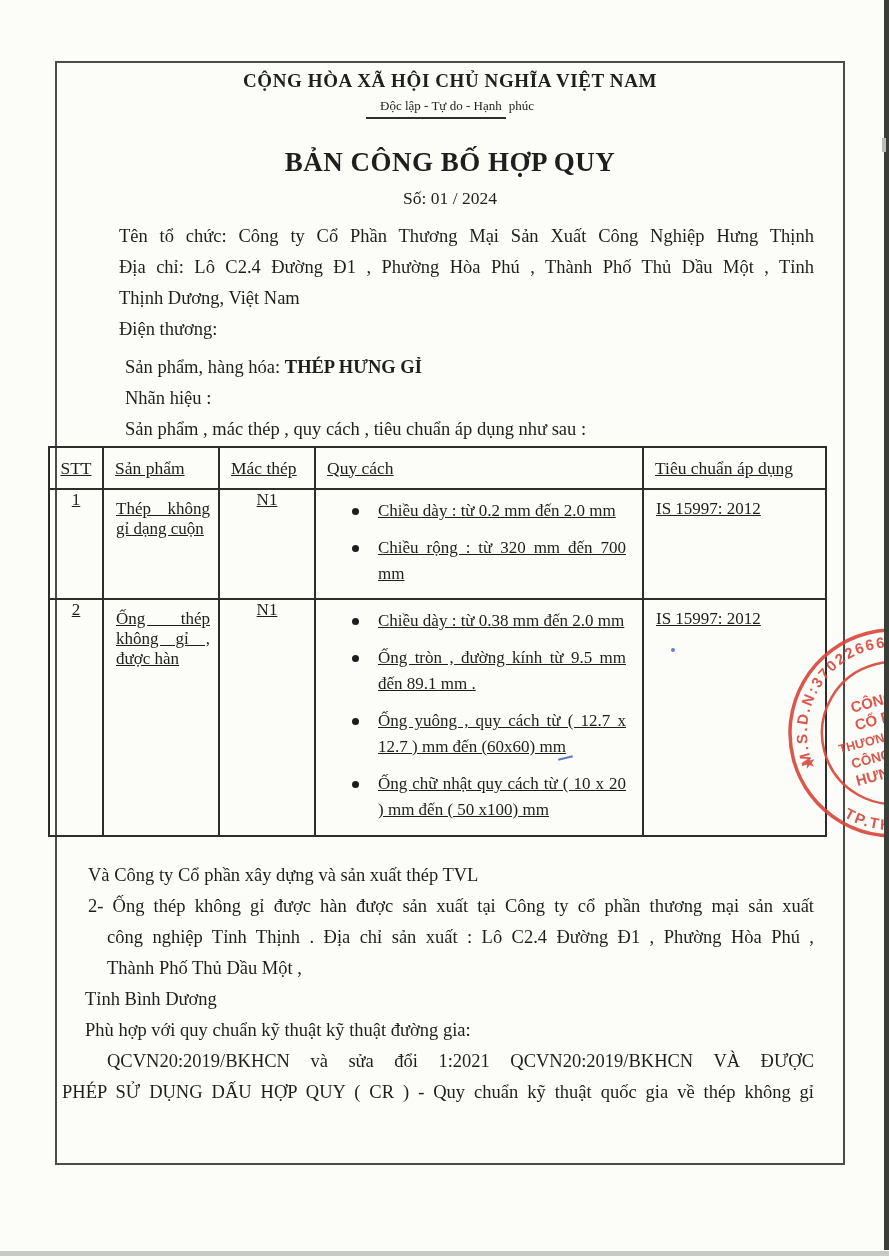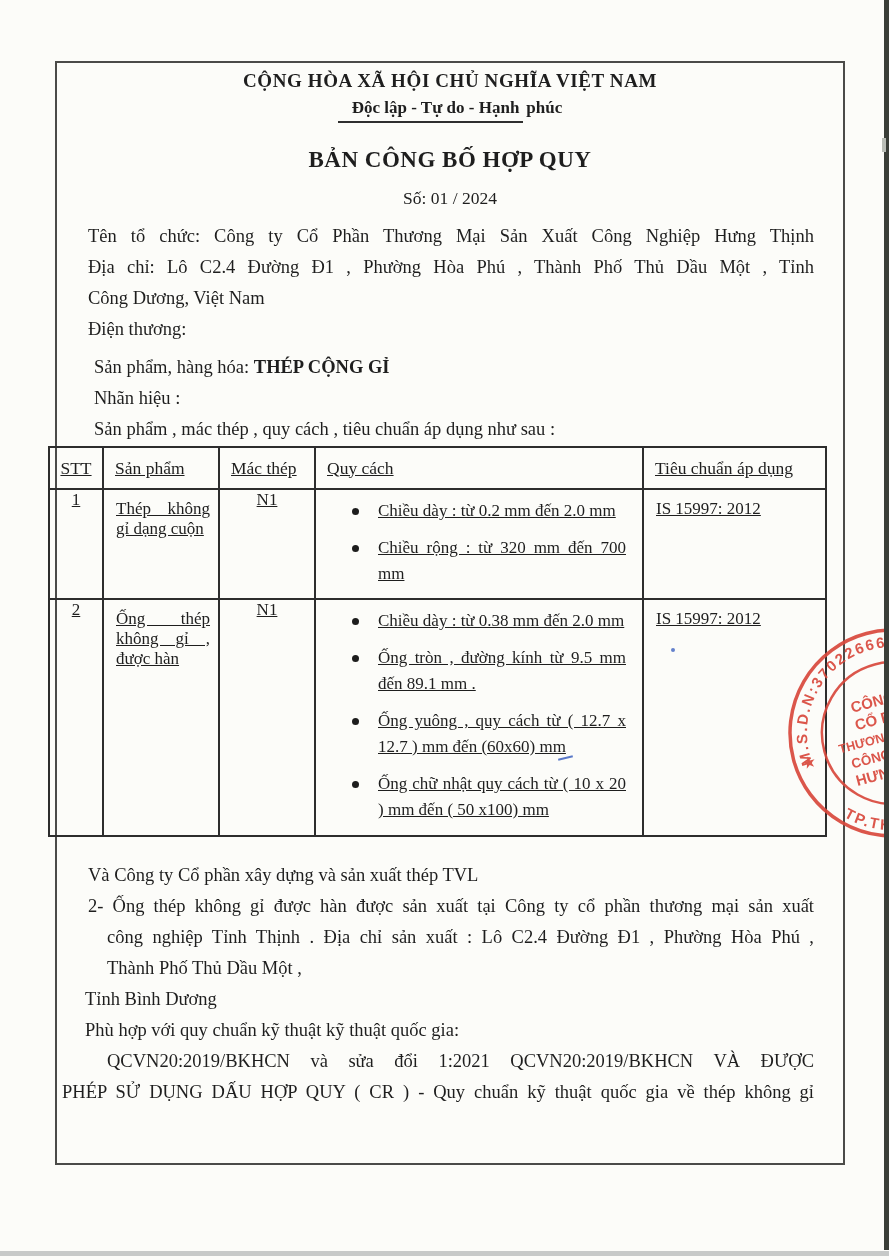--- a/index.html
+++ b/index.html
@@ -16,28 +16,28 @@
   
   .edge-right{position:absolute;left:884px;top:0;width:5px;height:1250px;background:#3a3e38;z-index:40;}
   .edge-right-notch{position:absolute;left:882px;top:138px;width:4px;height:14px;background:#b9bdb6;z-index:41;}
   .edge-bottom{position:absolute;left:0;top:1251px;width:889px;height:5px;background:#c7c9c8;z-index:40;}
 
   
   .frame{position:absolute;left:55px;top:61px;width:786px;height:1100px;border:2px solid #4b4b49;background:transparent;z-index:1;}
 
   .centered{position:absolute;left:55px;width:790px;text-align:center;}
   .national-title{top:70px;font-weight:bold;font-size:19px;letter-spacing:.6px;}
-  .motto{top:98px;font-weight:bold;font-size:17px;}
+  .motto{top:98px;font-weight:normal;font-size:13px;}
   .motto .u{display:inline-block;border-bottom:2px solid #2f2f2f;padding:0 4px 3px 14px;}
   .motto .tail{display:inline-block;padding-left:3px;}
-  .doc-title{top:147px;font-weight:bold;font-size:23px;letter-spacing:.5px;}
+  .doc-title{top:147px;font-weight:bold;font-size:27px;letter-spacing:.5px;}
   .doc-number{top:188px;font-size:17.5px;}
 
   .info{position:absolute;left:88px;top:221px;width:726px;font-size:18.5px;line-height:31px;}
-  .info .line{white-space:nowrap;}
+  .info .line{white-space:nowrap;margin-left:31px;}
   .info .just{white-space:normal;text-align:justify;text-align-last:justify;}
   .info .gap{margin-top:7px;}
   .info .ind{padding-left:6px;}
   .bold{font-weight:bold;}
 
   
   .tbl-wrap{position:absolute;left:48px;top:446px;width:875px;z-index:2;text-decoration:underline;}
   table.conf{border-collapse:collapse;table-layout:fixed;width:777px;font-size:17px;}
   table.conf td{border:2px solid #2d2d2d;vertical-align:top;padding:0;}
   tr.hdr td{height:40px;vertical-align:middle;font-size:17.5px;}
@@ -84,24 +84,24 @@
   <div class="centered motto">
     <span class="u">Độc lập - Tự do - Hạnh</span><span class="tail">phúc</span>
   </div>
 
   <div class="centered doc-title">BẢN CÔNG BỐ HỢP QUY</div>
   <div class="centered doc-number">Số: 01 / 2024</div>
 
   <div class="info">
     <div class="line just">Tên tổ chức: Công ty Cổ Phần Thương Mại Sản Xuất Công Nghiệp Hưng Thịnh</div>
     <div class="line just">Địa chỉ: Lô C2.4 Đường Đ1 , Phường Hòa Phú , Thành Phố Thủ Dầu Một , Tỉnh</div>
-    <div class="line">Công Dương, Việt Nam</div>
+    <div class="line">Thịnh Dương, Việt Nam</div>
     <div class="line">Điện thương:</div>
     <div class="line gap ind">
-      <span>Sản phẩm, hàng hóa: </span><span class="bold">THÉP CỘNG GỈ</span>
+      <span>Sản phẩm, hàng hóa: </span><span class="bold">THÉP HƯNG GỈ</span>
     </div>
     <div class="line ind">Nhãn hiệu :</div>
     <div class="line ind">Sản phẩm , mác thép , quy cách , tiêu chuẩn áp dụng như sau :</div>
   </div>
 
   <div class="tbl-wrap">
     <table class="conf">
       <colgroup>
         <col style="width:54px">
           <col style="width:116px">
@@ -162,21 +162,21 @@
     </tbody>
       </table>
   </div>
 
   <div class="notes">
     <div class="n-ind1">Và Công ty Cổ phần xây dựng và sản xuất thép TVL</div>
     <div class="n-ind1 stretch">2- Ống thép không gỉ được hàn được sản xuất tại Công ty cổ phần thương mại sản xuất</div>
     <div class="n-ind2 stretch">công nghiệp Tỉnh Thịnh . Địa chỉ sản xuất : Lô C2.4 Đường Đ1 , Phường Hòa Phú ,</div>
     <div class="n-ind2">Thành Phố Thủ Dầu Một ,</div>
     <div class="n-ind0">Tỉnh Bình Dương</div>
-    <div class="n-ind0">Phù hợp với quy chuẩn kỹ thuật kỹ thuật quốc gia:</div>
+    <div class="n-ind0">Phù hợp với quy chuẩn kỹ thuật kỹ thuật đường gia:</div>
     <div class="n-ind2 stretch">QCVN20:2019/BKHCN và sửa đổi 1:2021 QCVN20:2019/BKHCN VÀ ĐƯỢC</div>
     <div class="stretch">PHÉP SỬ DỤNG DẤU HỢP QUY ( CR ) - Quy chuẩn kỹ thuật quốc gia về thép không gỉ</div>
   </div>
 
   <div class="ink-dash"></div>
   <div class="ink-dot"></div>
 
   <svg class="stamp" viewBox="0 0 244 244">
     <defs>
       <path id="arcTop" d="M 37.3 136.9 A 86 86 0 1 1 206.7 136.9"></path>

